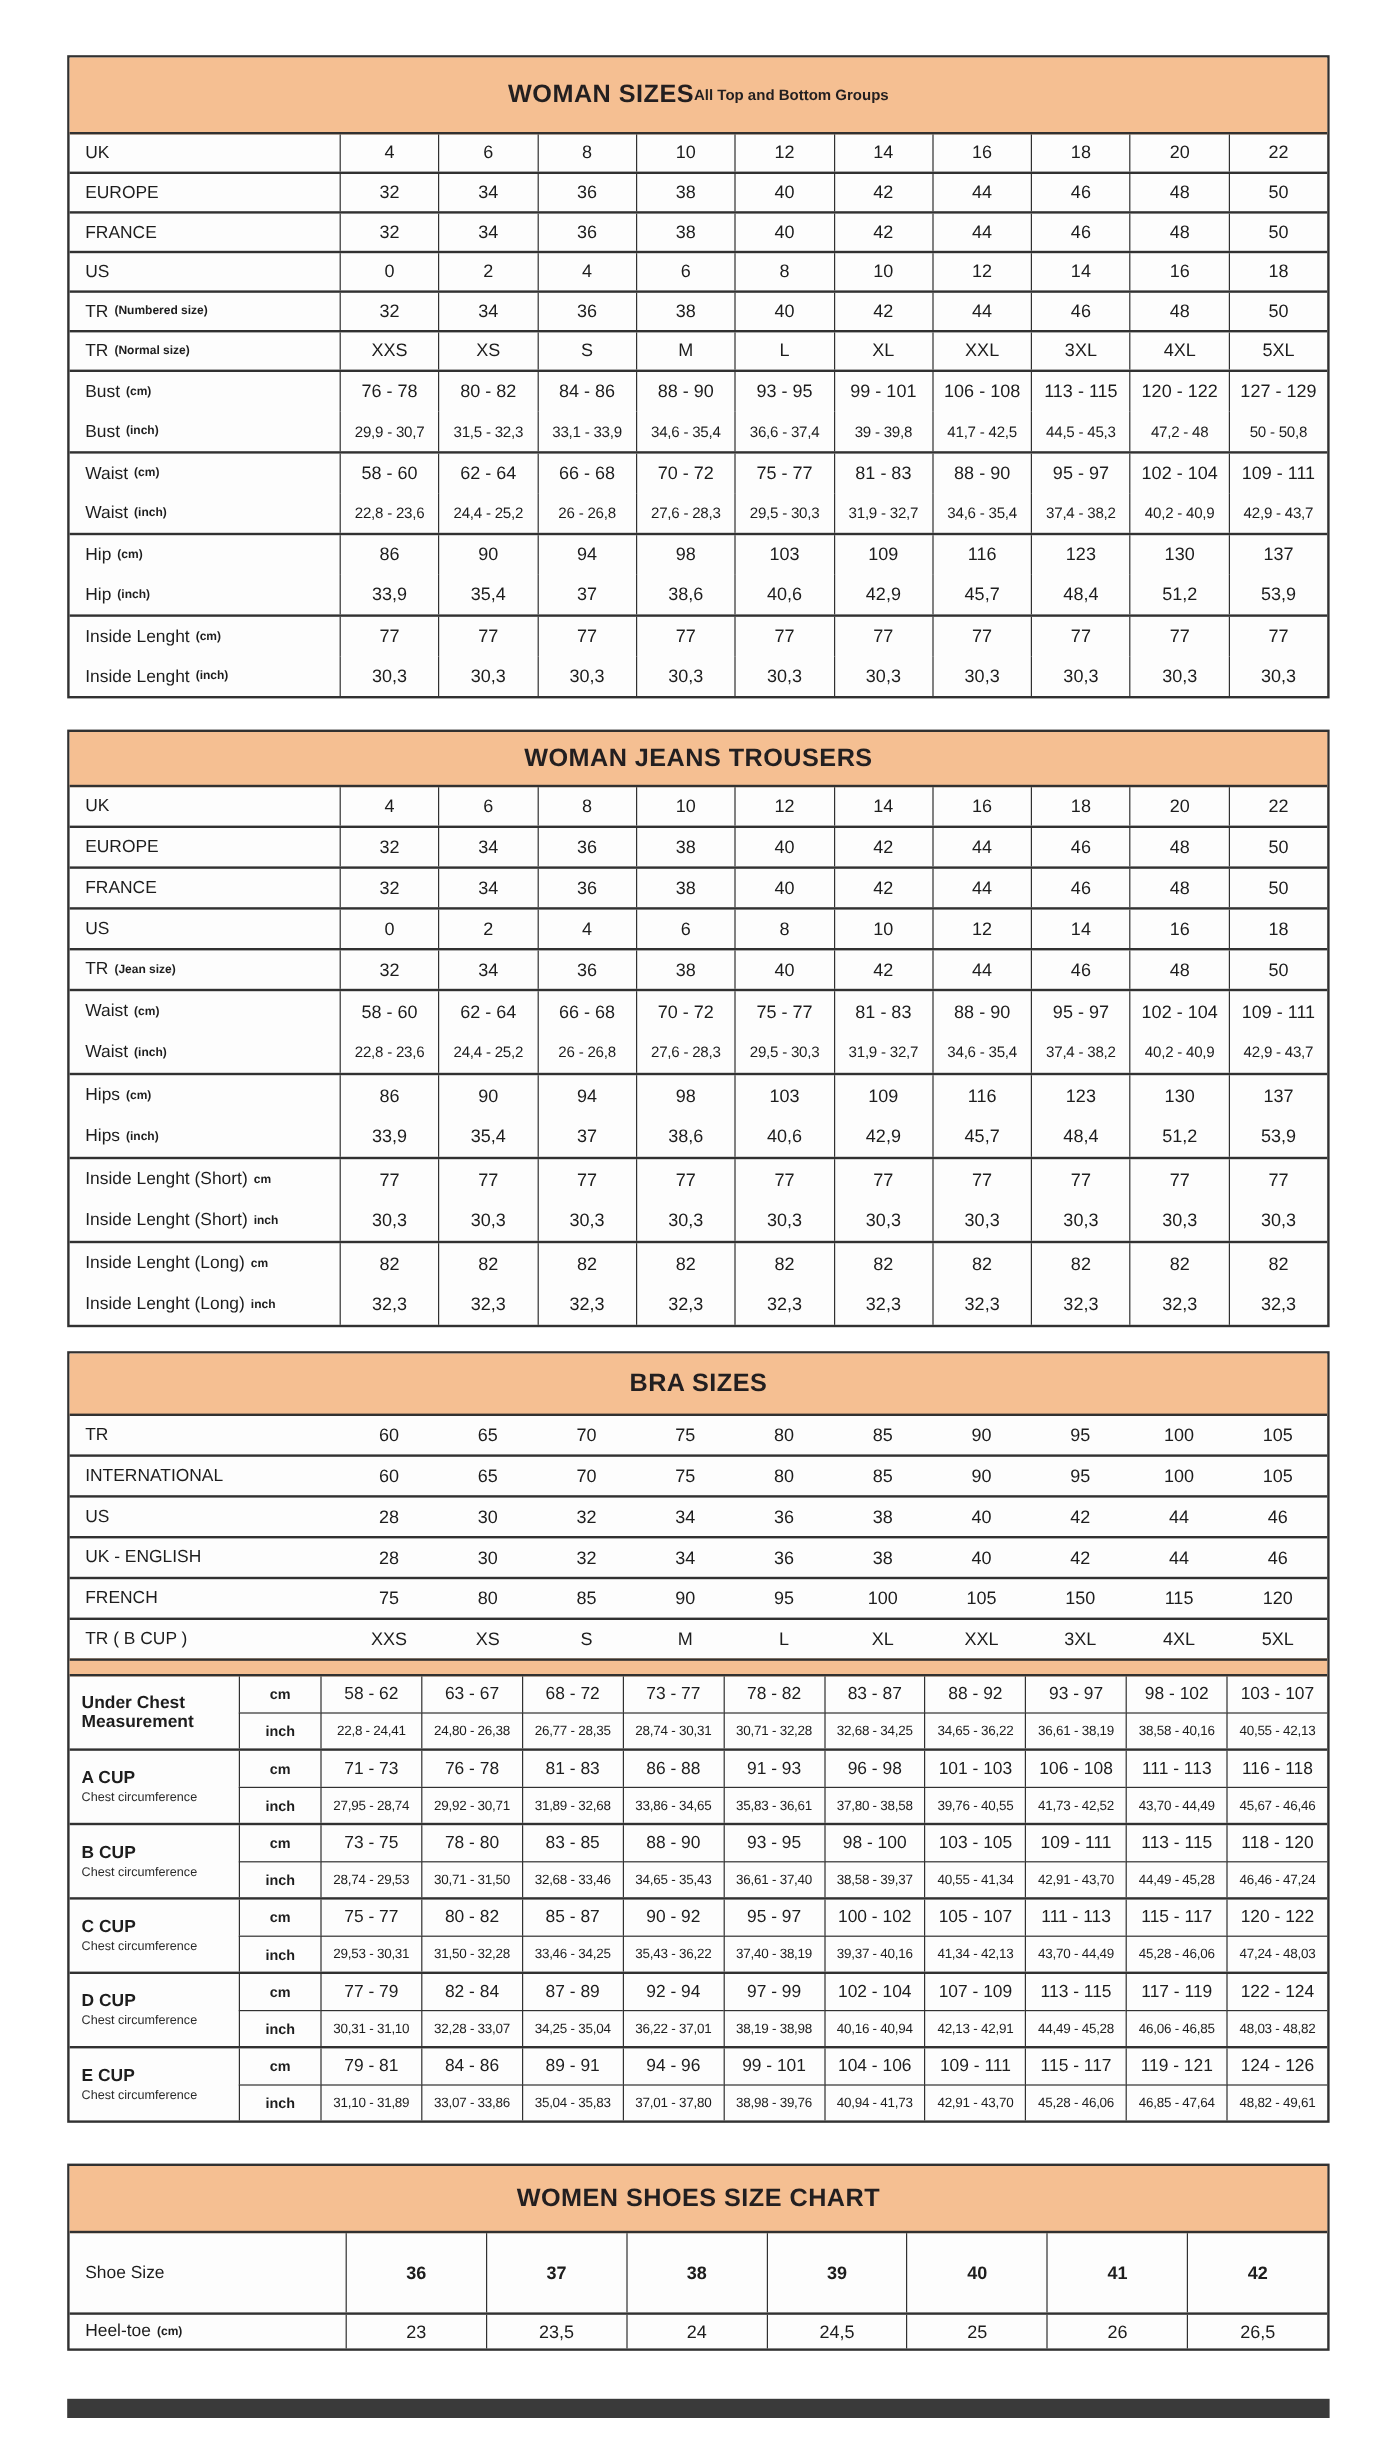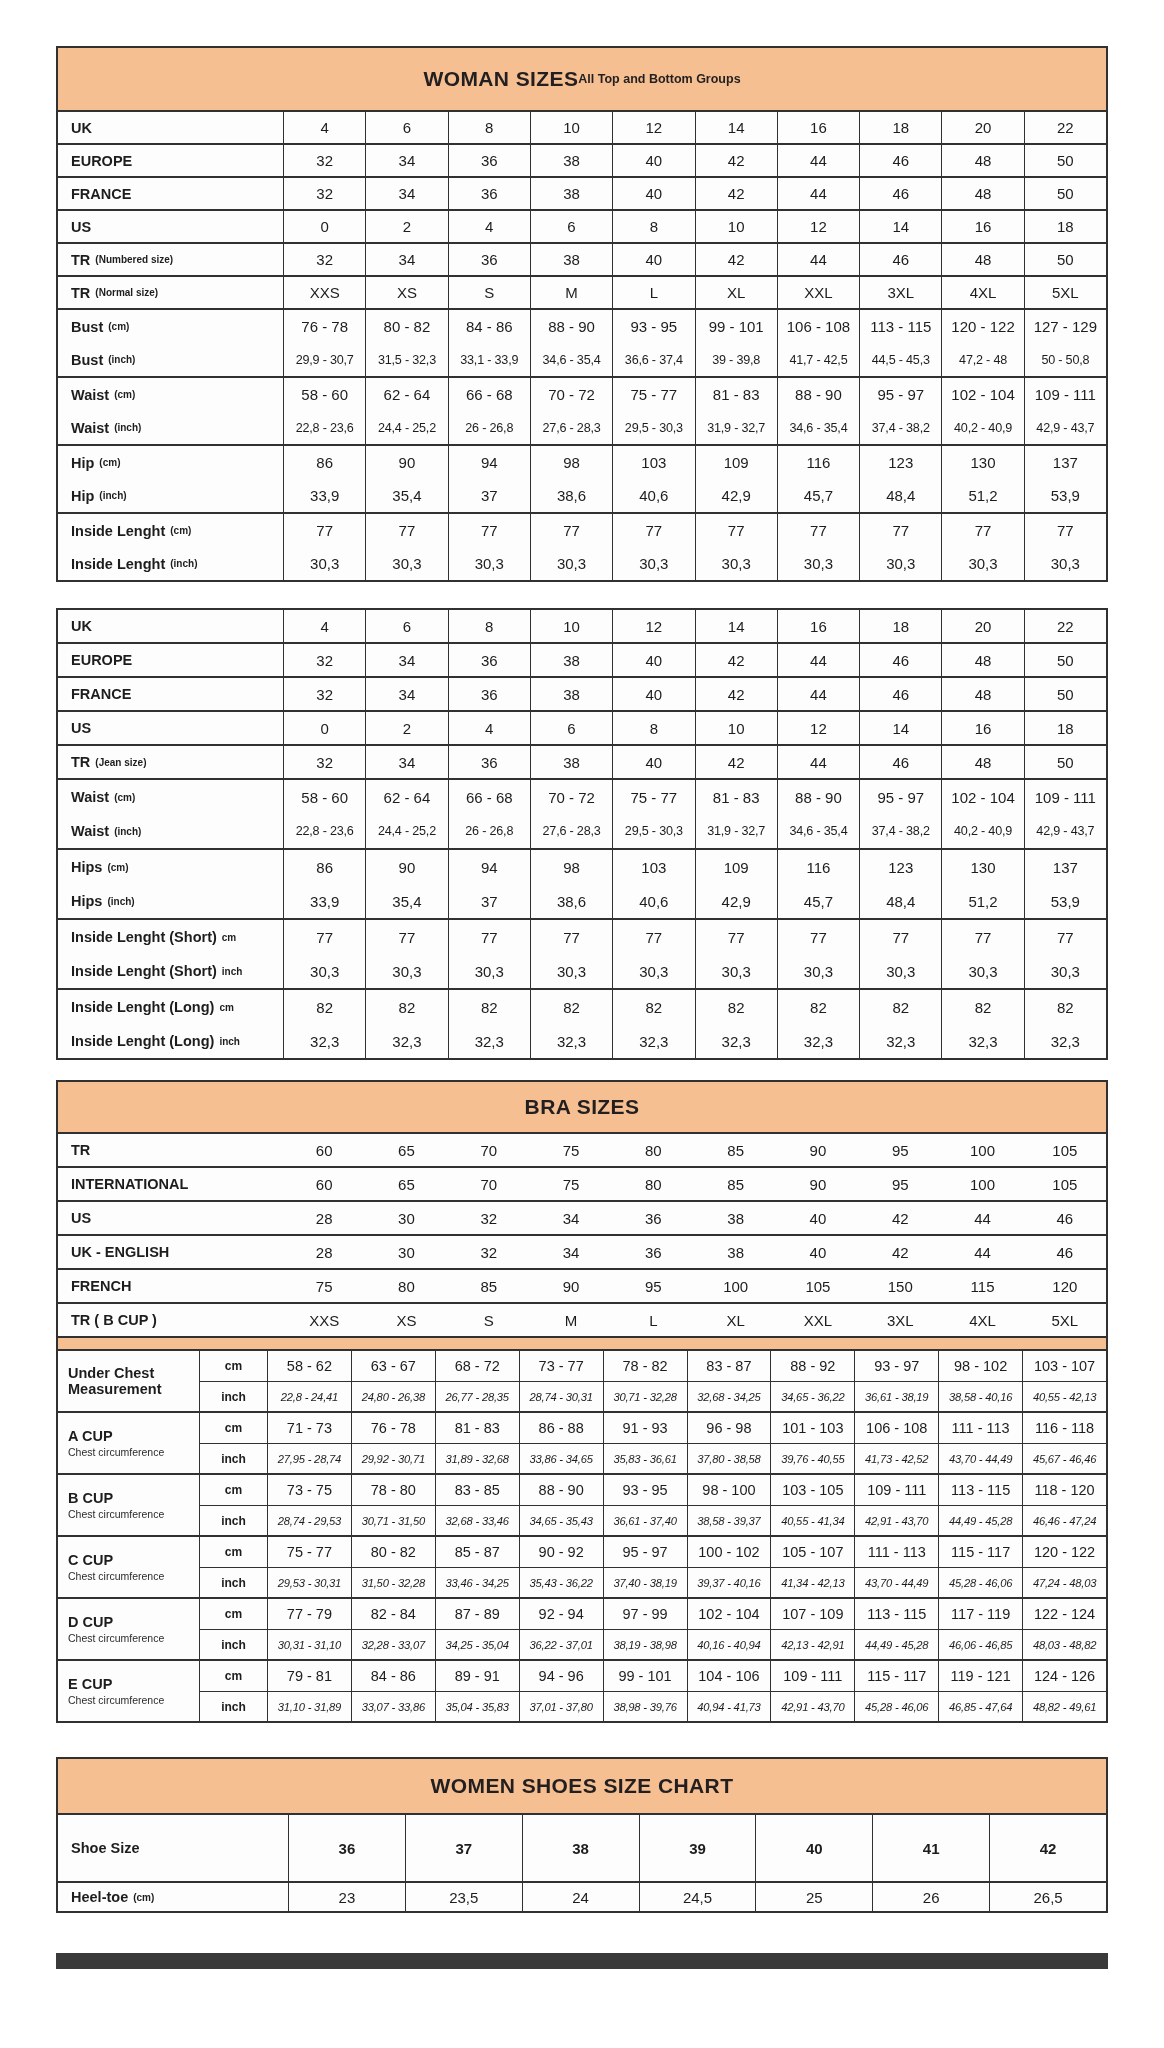--- a/index.html
+++ b/index.html
@@ -39,21 +39,21 @@
   #t1-rows .tgroup.pair .trow { height:33px; }
   #t2-rows .trow { height:32px; }
   #t2-rows .tgroup.pair .trow { height:34px; }
   #bra-rows .trow { height:32px; }
   #shoes-rows .trow { grid-template-columns:230px repeat(7,1fr); }
   #shoes-rows .tgroup:first-child .trow { height:66px; }
   #shoes-rows .tgroup:last-child .trow { height:28px; }
 
   .cell { display:flex; align-items:center; }
   .labcell { padding-left:13px; gap:5px; }
-  .labmain { font-size:14.5px; font-weight:bold; white-space:nowrap; }
+  .labmain { font-size:14.5px; font-weight:normal; white-space:nowrap; }
   .labnote { font-size:10px; font-weight:bold; white-space:nowrap; }
   .vcell {
     justify-content:center; font-size:15px; white-space:nowrap;
     border-left:1.6px solid var(--border);
   }
   .trow.small .vcell { font-size:12.6px; letter-spacing:-0.2px; }
   .trow.valbold .vcell { font-weight:bold; }
   #bra-rows .vcell { border-left:none; }
 
   
@@ -75,21 +75,21 @@
   .clabmain { font-size:14.5px; font-weight:bold; line-height:1.12; }
   .clabnote { font-size:10.5px; margin-top:1px; color:#2b2b2b; }
   .cunit {
     border-left:1.6px solid var(--border); font-size:12px; font-weight:bold;
     display:flex; align-items:center; justify-content:center;
   }
   .ccell {
     border-left:1.6px solid var(--border); font-size:14.5px; white-space:nowrap;
     display:flex; align-items:center; justify-content:center;
   }
-  .ccell.small { font-size:11.2px; letter-spacing:-0.2px;font-style:italic; }
+  .ccell.small { font-size:11.2px; letter-spacing:-0.2px; }
   .r2 { border-top:1.6px solid var(--border); }
 
   .darkbar {
     width:1052px; margin-left:56px; margin-top:40px; height:16px;
     background:var(--darkbar);
   }
 </style>
 </head>
 <body style="background: rgb(255, 255, 255);">
 
@@ -338,20 +338,23 @@
             <div class="cell vcell">30,3</div>
             <div class="cell vcell">30,3</div>
             <div class="cell vcell">30,3</div>
             <div class="cell vcell">30,3</div>
           </div>
         </div>
       </div>
   </div>
 
   <div class="tablewrap" id="t2">
+    <div class="thead">
+      <div class="title">WOMAN JEANS TROUSERS</div>
+    </div>
     <div id="t2-rows">
         <div class="tgroup">
           <div class="trow">
             <div class="cell labcell">
               <span class="labmain">UK</span>
             </div>
             <div class="cell vcell">4</div>
             <div class="cell vcell">6</div>
             <div class="cell vcell">8</div>
             <div class="cell vcell">10</div>

